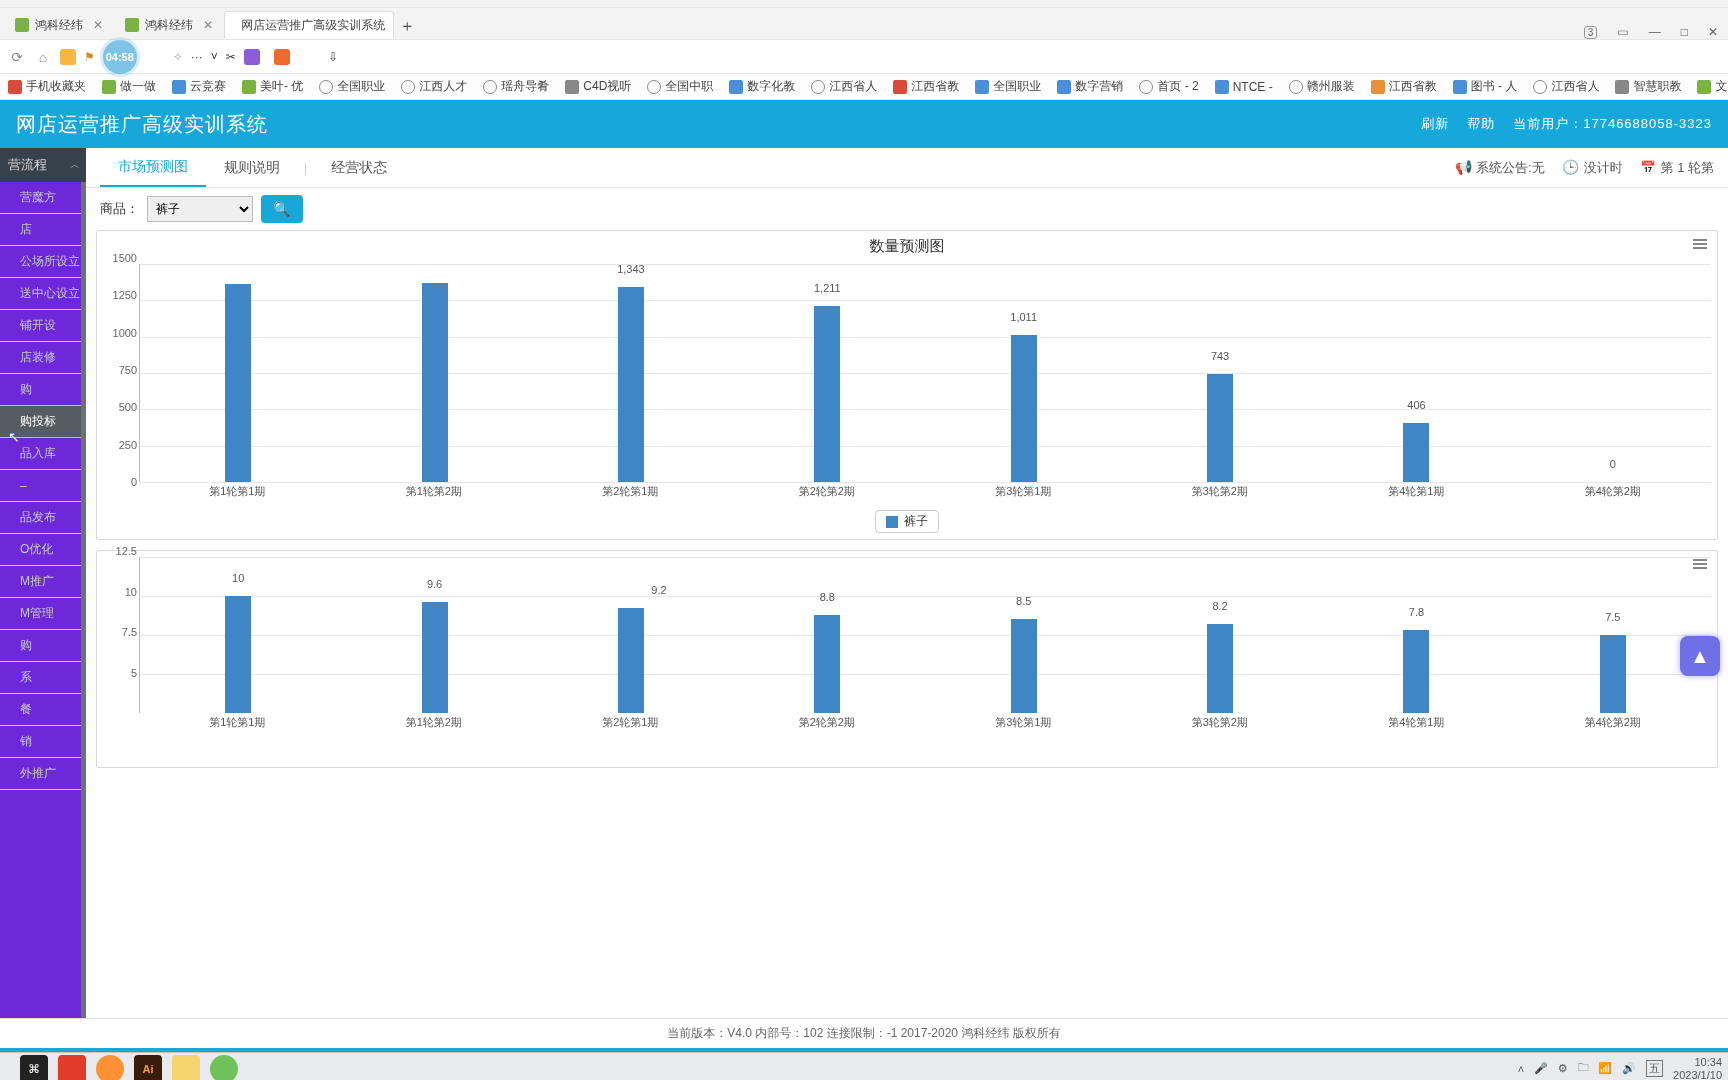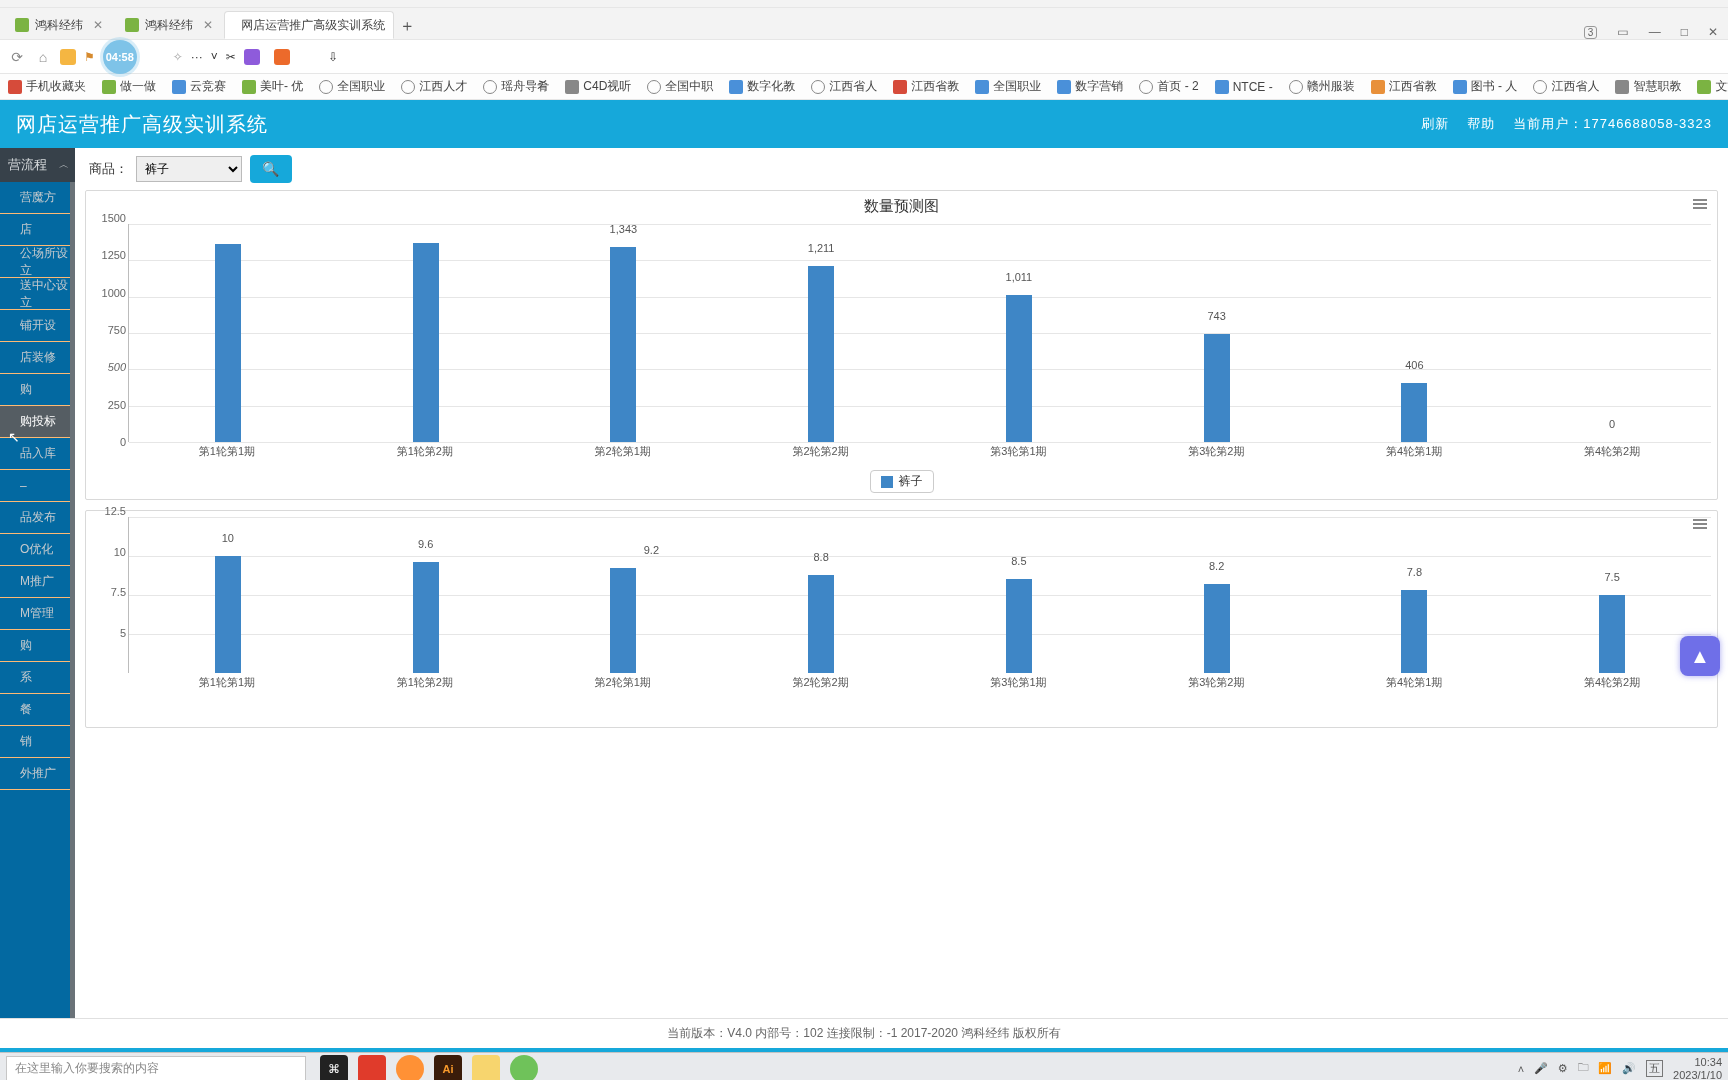--- a/index.html
+++ b/index.html
@@ -37,21 +37,21 @@
 
   
   .app-header { height: 48px; background: #16a8da; color: #fff; display: flex; align-items: center; padding: 0 16px; font-size: 20px; font-weight: 500; letter-spacing:1px; }
   .app-header .spacer { flex:1; }
   .app-header .hlink { font-size: 13px; margin-left: 18px; font-weight:normal; }
 
   
   .app-body { display: flex; height: calc(100% - 8px - 32px - 34px - 26px - 48px - 30px - 32px); }
 
   
-  .sidebar { width: 75px; background: #0369a1; color: #c6cacd; display:flex; flex-direction:column; position:relative; }
+  .sidebar { width: 86px; background: #6d28d9; color: #c6cacd; display:flex; flex-direction:column; position:relative; }
   .sidebar-head { background: #37414a; height: 34px; display:flex; align-items:center; padding-left:8px; font-size:13px; color:#d6dadc; border-bottom:1px solid #37414a; }
   .sidebar-head .chev { margin-left:auto; margin-right:6px; font-size:10px; }
   .side-item { height: 32px; display:flex; align-items:center; padding-left:20px; font-size:12px; border-bottom:1px solid #fdba74; cursor:pointer; }
   .side-item.hover { background:#555d63; color:#fff; }
   .side-scroll { position:absolute; right:0; top:34px; bottom:0; width:5px; background:#6a7278; }
   .cursor { position:absolute; left:8px; top:281px; font-size:14px; color:#fff; pointer-events:none; }
 
   
   .content { flex:1; display:flex; flex-direction:column; background:#fff; overflow:hidden; }
   .tabsrow { height: 40px; border-bottom: 1px solid #e3e3e3; display:flex; align-items:stretch; padding: 0 14px; }
@@ -278,20 +278,42 @@
         <div class="side-item">餐</div>
         <div class="side-item">销</div>
         <div class="side-item">外推广</div>
       </div>
     <div class="side-scroll"></div>
     <div class="cursor">↖</div>
   </div>
 
   <div class="content">
 
+    <div class="tabsrow">
+      <div id="ctab-container" style="display:flex;">
+          <div class="ctab active">市场预测图</div>
+          <div class="ctab">规则说明</div>
+          <div class="sep">|</div>
+          <div class="ctab">经营状态</div>
+        </div>
+      <div class="right-area">
+        <span>
+          <span class="ico">📢</span>
+          <span>系统公告:无</span>
+        </span>
+        <span>
+          <span class="ico2">🕒</span>
+          <span>没计时</span>
+        </span>
+        <span>
+          <span style="color:#e8903a;">📅</span>
+          <span>第 1 轮第</span>
+        </span>
+      </div>
+    </div>
 
     <div class="filterrow">
       <span>商品：</span>
       <select>
         <option>裤子</option>
       </select>
       <button class="searchbtn">
         <span>🔍</span>
       </button>
     </div>
@@ -302,21 +324,21 @@
         <div class="chart-title">数量预测图</div>
         <div class="chart-menu">
             <div></div>
             <div></div>
             <div></div>
           </div>
         <div class="chart-body" id="chart0" style="height:246px;">
             <div class="yaxis">
               <div class="ytick" style="top: 100%;">0</div>
               <div class="ytick" style="top: 83.3333%;">250</div>
-              <div class="ytick" style="top: 66.6667%; font-style: italic;">500</div>
+              <div class="ytick" style="top: 66.6667%;">500</div>
               <div class="ytick" style="top: 50%;">750</div>
               <div class="ytick" style="top: 33.3333%;">1000</div>
               <div class="ytick" style="top: 16.6667%;">1250</div>
               <div class="ytick" style="top: 0%;">1500</div>
             </div>
             <div class="plot">
               <div class="gridline" style="top: 100%;"></div>
               <div class="gridline" style="top: 83.3333%;"></div>
               <div class="gridline" style="top: 66.6667%;"></div>
               <div class="gridline" style="top: 50%;"></div>
@@ -408,23 +430,20 @@
     </div>
   </div>
 </div>
 
 <div class="float-btn">▲</div>
 
 <div class="footer">当前版本：V4.0 内部号：102 连接限制：-1 2017-2020 鸿科经纬 版权所有</div>
 <div class="blue-strip"></div>
 
 <div class="taskbar">
-  <div class="searchbox" title="在这里输入你要搜索的内容">
-    <span>在这里输入你要搜索的内容</span>
-  </div>
   <div class="tb-apps">
     <div class="tb-app" style="background:#222;color:#fff;">⌘</div>
     <div class="tb-app" style="background:#e03b2b;"></div>
     <div class="tb-app" style="background:#ff9135;border-radius:50%;"></div>
     <div class="tb-app" style="background:#3a1c0a;color:#f89a2b;font-size:11px;font-weight:bold;">Ai</div>
     <div class="tb-app" style="background:#f7d56e;"></div>
     <div class="tb-app" style="background:#6fc25a;border-radius:50%;"></div>
   </div>
   <div class="tray">
     <span>˄</span>

